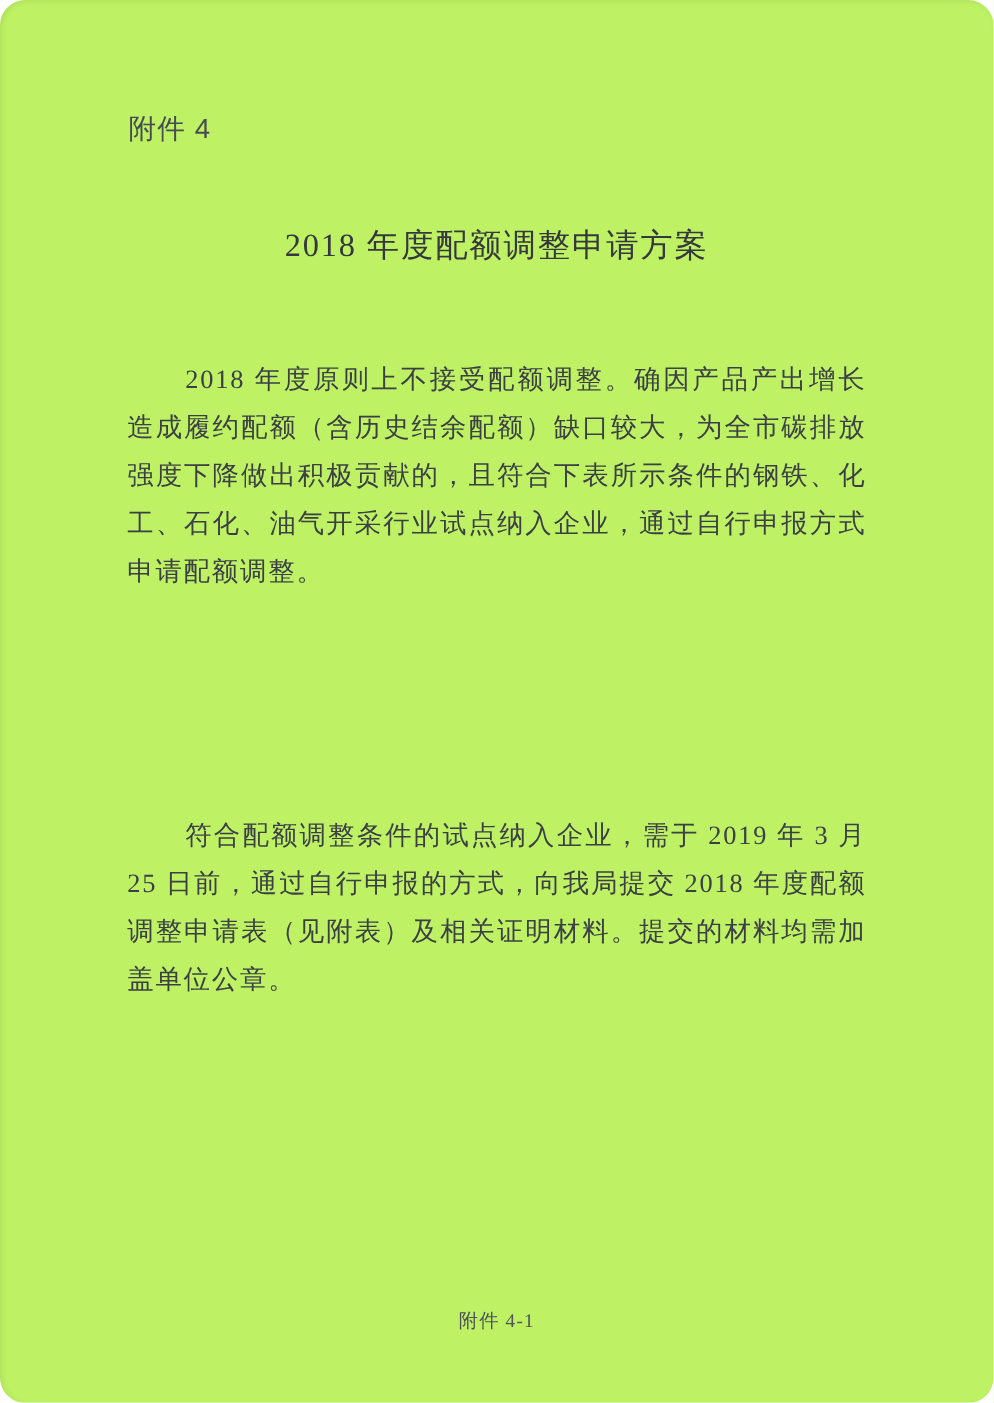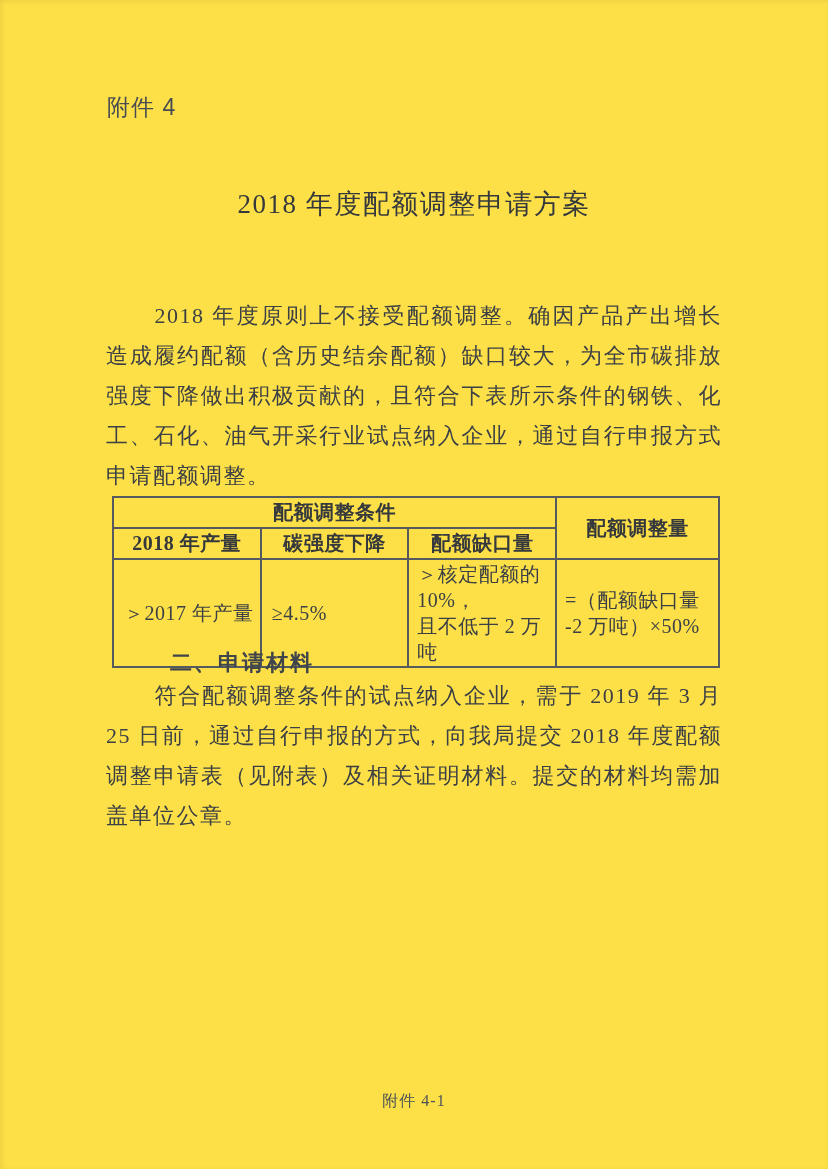--- a/index.html
+++ b/index.html
@@ -4,25 +4,26 @@
 <style>
   html, body {
     margin: 0;
     padding: 0;
     background: #ffffff;
   }
   .page {
     position: relative;
     width: 828px;
     height: 1169px;
-    background: #fde047;
+    background: #bef264;
     box-shadow: inset 3px 0 4px rgba(0,0,0,0.05), inset 0 3px 4px rgba(0,0,0,0.03);
     overflow: hidden;
     color: #3c4045;
     font-family: "Liberation Serif", "DejaVu Serif", serif;
+    border-radius: 21px;
   }
   .attach-label {
     position: absolute;
     left: 107px;
     top: 92px;
     font-family: "Liberation Sans", "DejaVu Sans", sans-serif;
     font-size: 23px;
     color: #474c52;
     letter-spacing: 1px;
   }
@@ -110,41 +111,19 @@
 
 <div class="page">
 
   <div class="attach-label">附件 4</div>
 
   <div class="doc-title">2018 年度配额调整申请方案</div>
 
 
   <div class="body-para para-1">2018 年度原则上不接受配额调整。确因产品产出增长造成履约配额（含历史结余配额）缺口较大，为全市碳排放强度下降做出积极贡献的，且符合下表所示条件的钢铁、化工、石化、油气开采行业试点纳入企业，通过自行申报方式申请配额调整。</div>
 
-  <table class="quota-table">
-    <tbody>
-        <tr class="row-group">
-      <th colspan="3">配额调整条件</th>
-      <th rowspan="2" class="col-4">配额调整量</th>
-    </tr>
-    <tr class="row-sub">
-      <th class="col-1">2018 年产量</th>
-      <th class="col-2">碳强度下降</th>
-      <th class="col-3">配额缺口量</th>
-    </tr>
-    <tr class="row-body">
-      <td class="col-1 cell-body-left">＞2017 年产量</td>
-      <td class="col-2 cell-body-left">≥4.5%</td>
-      <td class="col-3 cell-left">＞核定配额的 10%，
-且不低于 2 万吨</td>
-      <td class="col-4 cell-left">=（配额缺口量
--2 万吨）×50%</td>
-    </tr>
-  </tbody>
-    </table>
 
-  <div class="section-heading heading-2">二、申请材料</div>
 
   <div class="body-para para-2">符合配额调整条件的试点纳入企业，需于 2019 年 3 月 25 日前，通过自行申报的方式，向我局提交 2018 年度配额调整申请表（见附表）及相关证明材料。提交的材料均需加盖单位公章。</div>
 
   <div class="page-footer">附件 4-1</div>
 
 </div>
 
 </body></html>

